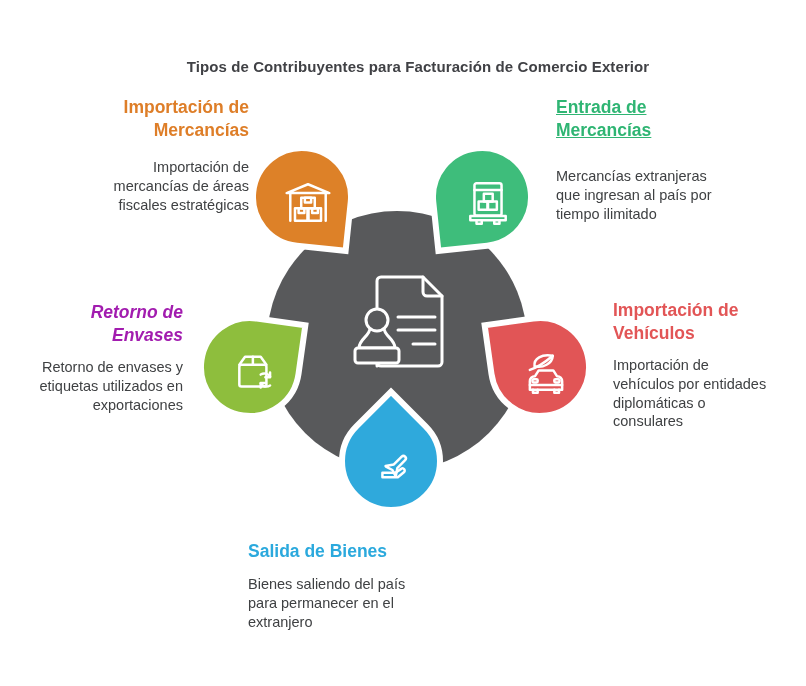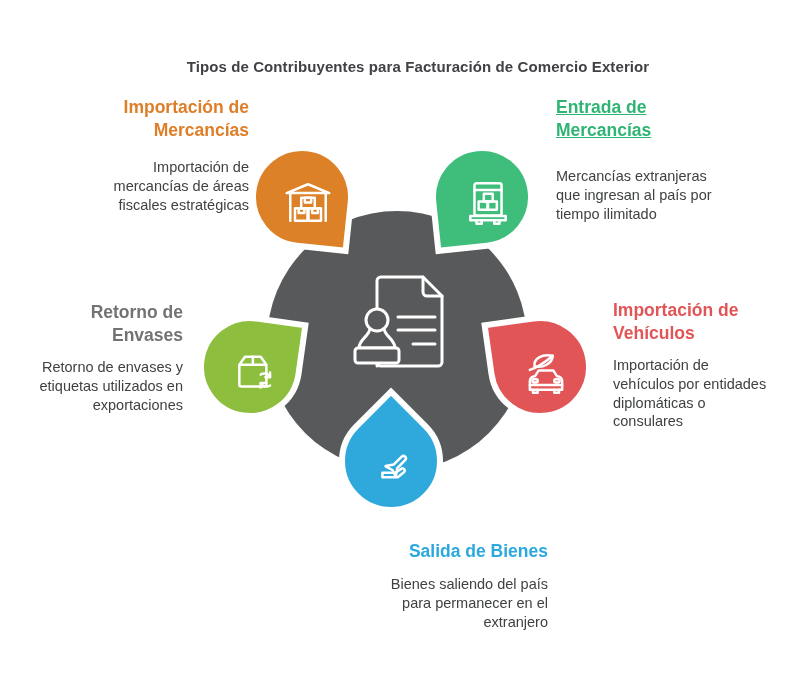--- a/index.html
+++ b/index.html
@@ -32,26 +32,26 @@
   .heading{
     position:absolute;font-size:17.5px;font-weight:bold;line-height:22.5px;
     white-space:pre-line;z-index:4;
   }
   .body-text{
     position:absolute;font-size:14.5px;line-height:18.8px;color:#3F4143;
     white-space:pre-line;z-index:4;
   }
   .al-r{text-align:right;}
   .al-l{text-align:left;}
-  .al-c{text-align:right;}
+  .al-c{text-align:left;}
   .h-orange{color:#DE7E28;right:557px;top:96px;width:230px;}
   .b-orange{right:557px;top:158px;width:230px;}
   .h-green{color:#2FB573;left:556px;top:96px;width:240px;text-decoration:underline;}
   .b-green{left:556px;top:158px;width:240px;margin-top:9px;}
-  .h-lime{color:#737373;right:623px;top:301px;width:175px;}
+  .h-lime{color:#a21caf;right:623px;top:301px;width:175px;font-style:italic;}
   .b-lime{right:623px;top:358px;width:200px;}
   .h-red{color:#E25556;left:613px;top:299px;width:185px;}
   .b-red{left:613px;top:356px;width:185px;}
   .h-blue{color:#2BA9DD;left:248px;top:540px;width:300px;}
   .b-blue{left:248px;top:575px;width:300px;line-height:19px;}
   .stroke{fill:none;stroke:#fff;stroke-width:2.4;stroke-linecap:round;stroke-linejoin:round;}
   .stroke3{fill:none;stroke:#fff;stroke-width:3;stroke-linecap:round;stroke-linejoin:round;}
   .fillgray{fill:#58595B;stroke:#fff;stroke-width:3;stroke-linecap:round;stroke-linejoin:round;}
 </style>
 </head>

